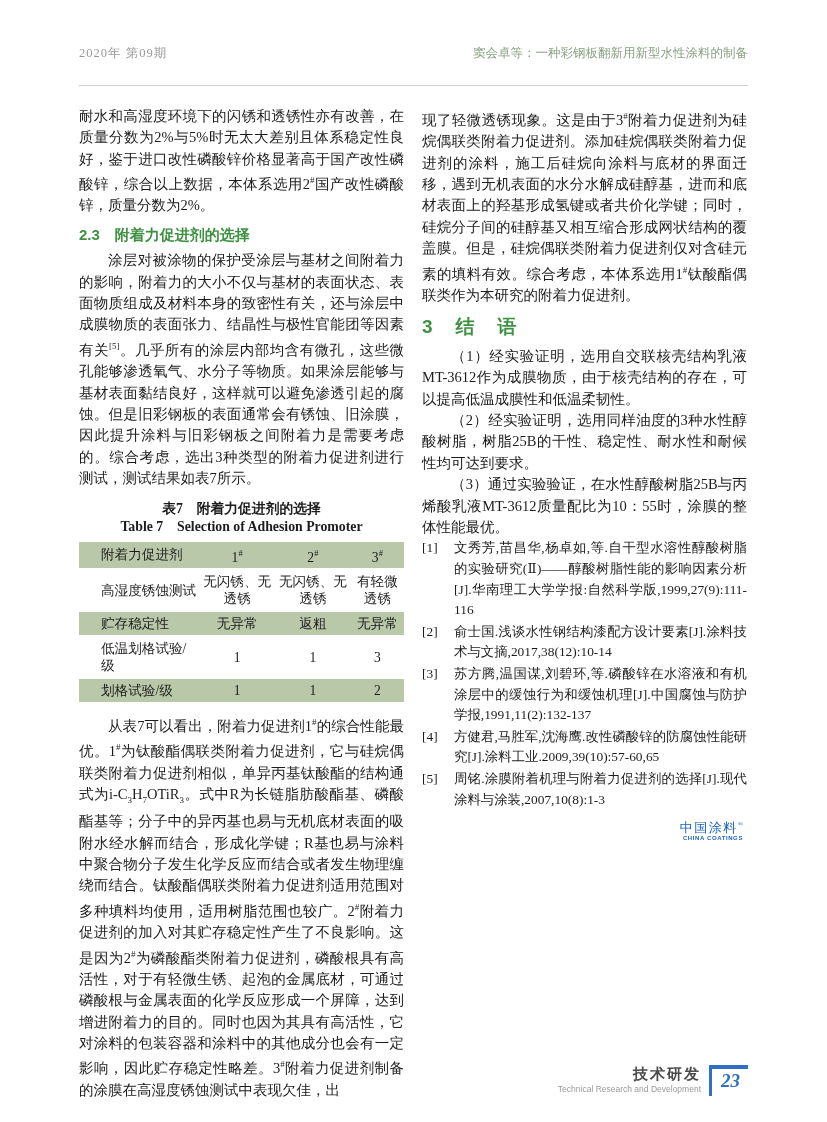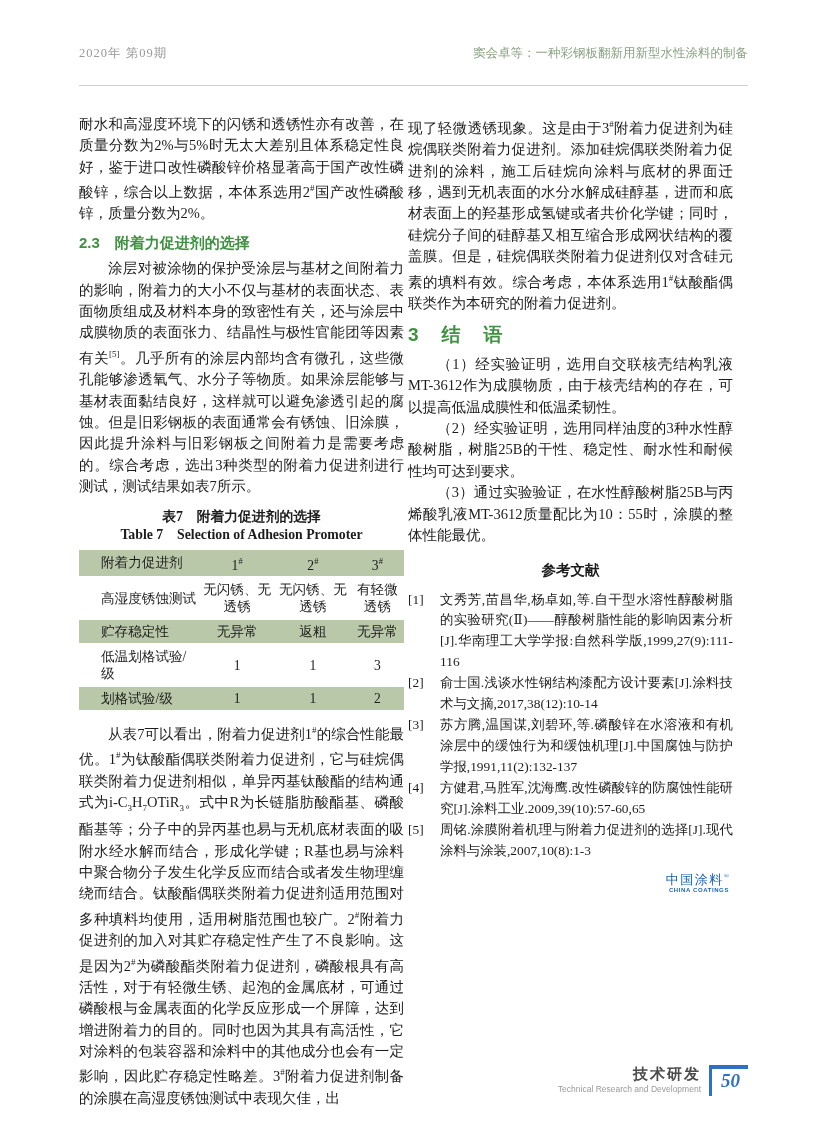--- a/index.html
+++ b/index.html
@@ -17,21 +17,21 @@
   }
   .page{padding:45px 79px 0 79px;}
   
   .pg-header{
     display:flex;justify-content:space-between;align-items:flex-end;
     font-size:12.5px;padding-bottom:23px;border-bottom:1px solid #cfcfcf;
   }
   .pg-header .issue{color:#9a9a9a;letter-spacing:1px;}
   .pg-header .running{color:#8aa183;}
   
-  .cols{display:flex;gap:4px;margin-top:28px;}
+  .cols{display:flex;gap:18px;margin-top:20px;}
   .col{width:325px;font-size:14.5px;line-height:21.4px;text-align:justify;}
   p.body-par{text-align:justify;}
   p.indent{text-indent:2em;}
   sup{font-size:0.62em;}
   sub{font-size:0.62em;}
   h3.sec{
     color:var(--heading-green);font-size:15px;font-weight:bold;
     margin:7px 0 5px 0;font-family:"Liberation Sans","DejaVu Sans",sans-serif;
   }
   h2.concl{
@@ -134,21 +134,20 @@
       <p class="body-par indent"><span>从表7可以看出，附着力促进剂1</span><sup>#</sup><span>的综合性能最优。1</span><sup>#</sup><span>为钛酸酯偶联类附着力促进剂，它与硅烷偶联类附着力促进剂相似，单异丙基钛酸酯的结构通式为i-C</span><sub>3</sub><span>H</span><sub>7</sub><span>OTiR</span><sub>3</sub><span>。式中R为长链脂肪酸酯基、磷酸酯基等；分子中的异丙基也易与无机底材表面的吸附水经水解而结合，形成化学键；R基也易与涂料中聚合物分子发生化学反应而结合或者发生物理缠绕而结合。钛酸酯偶联类附着力促进剂适用范围对多种填料均使用，适用树脂范围也较广。2</span><sup>#</sup><span>附着力促进剂的加入对其贮存稳定性产生了不良影响。这是因为2</span><sup>#</sup><span>为磷酸酯类附着力促进剂，磷酸根具有高活性，对于有轻微生锈、起泡的金属底材，可通过磷酸根与金属表面的化学反应形成一个屏障，达到增进附着力的目的。同时也因为其具有高活性，它对涂料的包装容器和涂料中的其他成分也会有一定影响，因此贮存稳定性略差。3</span><sup>#</sup><span>附着力促进剂制备的涂膜在高湿度锈蚀测试中表现欠佳，出</span></p>
     </div>
 
     <div class="col">
       <p class="body-par"><span>现了轻微透锈现象。这是由于3</span><sup>#</sup><span>附着力促进剂为硅烷偶联类附着力促进剂。添加硅烷偶联类附着力促进剂的涂料，施工后硅烷向涂料与底材的界面迁移，遇到无机表面的水分水解成硅醇基，进而和底材表面上的羟基形成氢键或者共价化学键；同时，硅烷分子间的硅醇基又相互缩合形成网状结构的覆盖膜。但是，硅烷偶联类附着力促进剂仅对含硅元素的填料有效。综合考虑，本体系选用1</span><sup>#</sup><span>钛酸酯偶联类作为本研究的附着力促进剂。</span></p>
       <h2 class="concl">3　结　语</h2>
       <p class="body-par indent">（1）经实验证明，选用自交联核壳结构乳液MT-3612作为成膜物质，由于核壳结构的存在，可以提高低温成膜性和低温柔韧性。</p>
       <p class="body-par indent">（2）经实验证明，选用同样油度的3种水性醇酸树脂，树脂25B的干性、稳定性、耐水性和耐候性均可达到要求。</p>
       <p class="body-par indent">（3）通过实验验证，在水性醇酸树脂25B与丙烯酸乳液MT-3612质量配比为10：55时，涂膜的整体性能最优。</p>
 
-      <div class="refs-heading">参考文献</div>
 
       <div class="ref-item">
         <span class="ref-id">[1]</span>
         <span class="ref-text">文秀芳,苗昌华,杨卓如,等.自干型水溶性醇酸树脂的实验研究(Ⅱ)——醇酸树脂性能的影响因素分析[J].华南理工大学学报:自然科学版,1999,27(9):111-116</span>
       </div>
       <div class="ref-item">
         <span class="ref-id">[2]</span>
         <span class="ref-text">俞士国.浅谈水性钢结构漆配方设计要素[J].涂料技术与文摘,2017,38(12):10-14</span>
       </div>
       <div class="ref-item">
@@ -171,14 +170,14 @@
     </div>
 
   </div>
 </div>
 
 <div class="pg-footer">
   <div class="footer-text">
     <div class="footer-cn">技术研发</div>
     <div class="footer-en">Technical Research and Development</div>
   </div>
-  <div class="page-num">50</div>
+  <div class="page-num">23</div>
 </div>
 
 </body></html>

